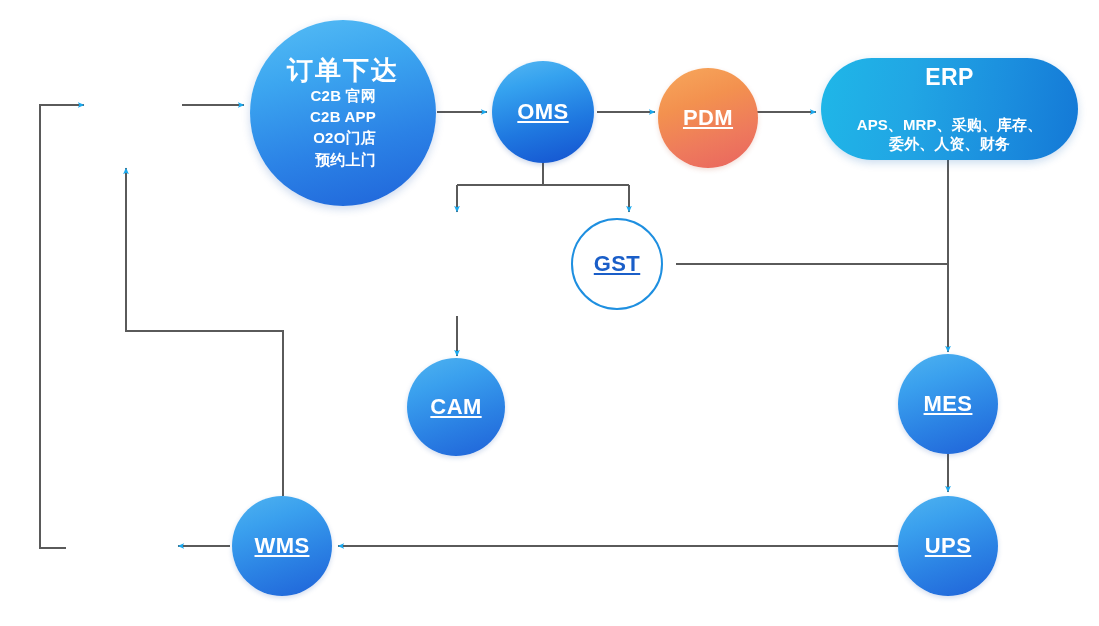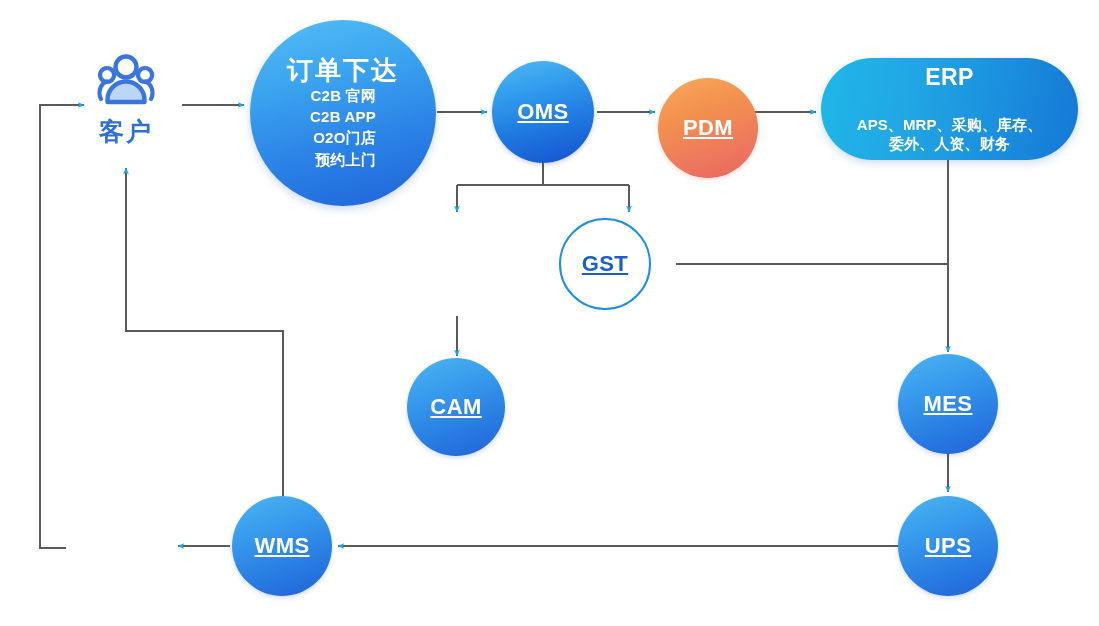--- a/index.html
+++ b/index.html
@@ -148,64 +148,49 @@
       <path d="M 948,452 L 948,492" marker-end="url(#ah-d)"></path>
 
       <path d="M 899,546 L 338,546" marker-end="url(#ah-l)"></path>
 
       <path d="M 230,546 L 178,546" marker-end="url(#ah-l)"></path>
 
       <path d="M 283,496 L 283,331 L 126,331 L 126,168" marker-end="url(#ah-u)"></path>
     </g>
   </svg>
 
-  <div id="customer" style="left:76px; top:52px; width:100px; height:112px;">
-    <svg width="72" height="62" viewBox="0 0 72 62">
-
-      <path d="M17,16 a7,7 0 1,0 0.1,0" fill="none" stroke="#3a74dd" stroke-width="4.2"></path>
-      <path d="M55,16 a7,7 0 1,0 0.1,0" fill="none" stroke="#3a74dd" stroke-width="4.2"></path>
-
-      <path d="M11,47 a10.5,12 0 0,1 5.5,-17.5" fill="none" stroke="#3a74dd" stroke-width="4.2" stroke-linecap="round"></path>
-      <path d="M61,47 a10.5,12 0 0,0 -5.5,-17.5" fill="none" stroke="#3a74dd" stroke-width="4.2" stroke-linecap="round"></path>
-
-      <circle cx="36" cy="15" r="10.5" fill="#ffffff" stroke="#3a74dd" stroke-width="4.4"></circle>
-
-      <path d="M17.5,50 v-2 a18.5,18.5 0 0,1 37,0 v2 z" fill="#bcd6f8" stroke="#3a74dd" stroke-width="4.4" stroke-linejoin="round"></path>
-    </svg>
-    <div class="cust-label">客户</div>
-  </div>
 
   <div class="node circle sphere-order" style="left:250px; top:20px; width:186px; height:186px;">
     <div class="label-order-title">订单下达</div>
     <div class="label-order-sub">
       <div>C2B 官网</div>
       <div>C2B APP</div>
       <div>O2O门店</div>
       <div>预约上门</div>
     </div>
   </div>
 
   <div class="node circle sphere-blue-deep" style="left:492px; top:61px; width:102px; height:102px;">
     <div class="label-lg">OMS</div>
   </div>
 
-  <div class="node circle sphere-orange" style="left:658px; top:78px; width:100px; height:100px;">
+  <div class="node circle sphere-orange" style="left:658px; top:68px; width:100px; height:100px;">
     <div class="label-lg">PDM</div>
   </div>
 
   <div class="node pill-erp" style="left:821px; top:58px; width:257px; height:102px; padding:0 10px;gap:24px;">
     <div class="label-erp">ERP</div>
     <div class="label-sub-erp">
       <div>APS、MRP、采购、库存、</div>
       <div>委外、人资、财务</div>
     </div>
   </div>
 
 
-  <div class="node circle ring-gst" style="left:559px; top:218px; width:92px; height:92px;align-items:center;">
+  <div class="node circle ring-gst" style="left:571px; top:218px; width:92px; height:92px;align-items:center;">
     <div class="label-lg">GST</div>
   </div>
 
   <div class="node circle sphere-blue" style="left:407px; top:358px; width:98px; height:98px;">
     <div class="label-lg">CAM</div>
   </div>
 
   <div class="node circle sphere-blue" style="left:898px; top:354px; width:100px; height:100px;">
     <div class="label-lg">MES</div>
   </div>

